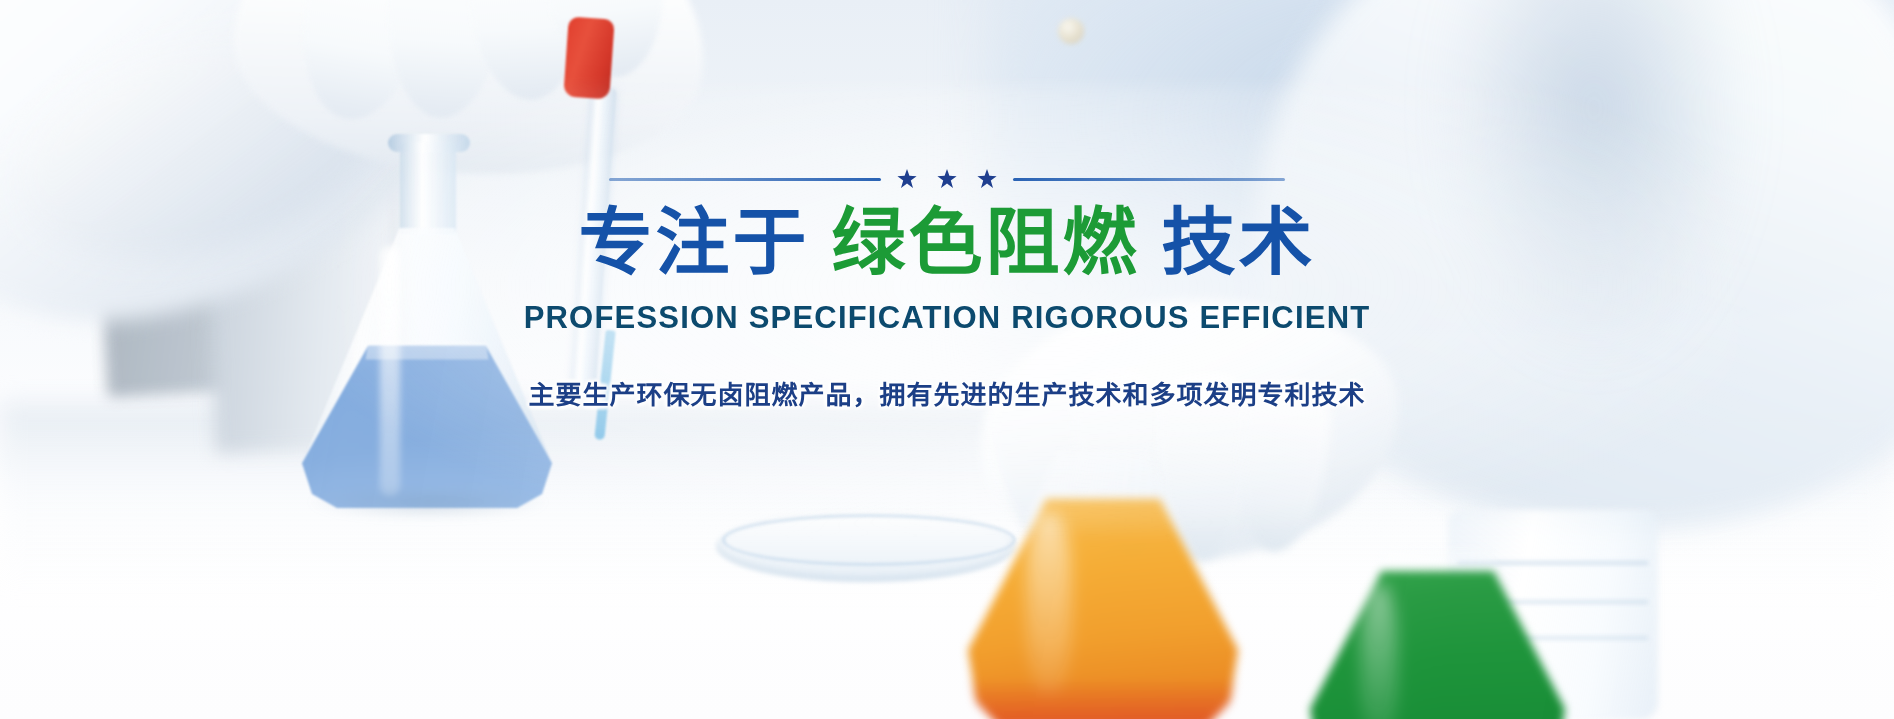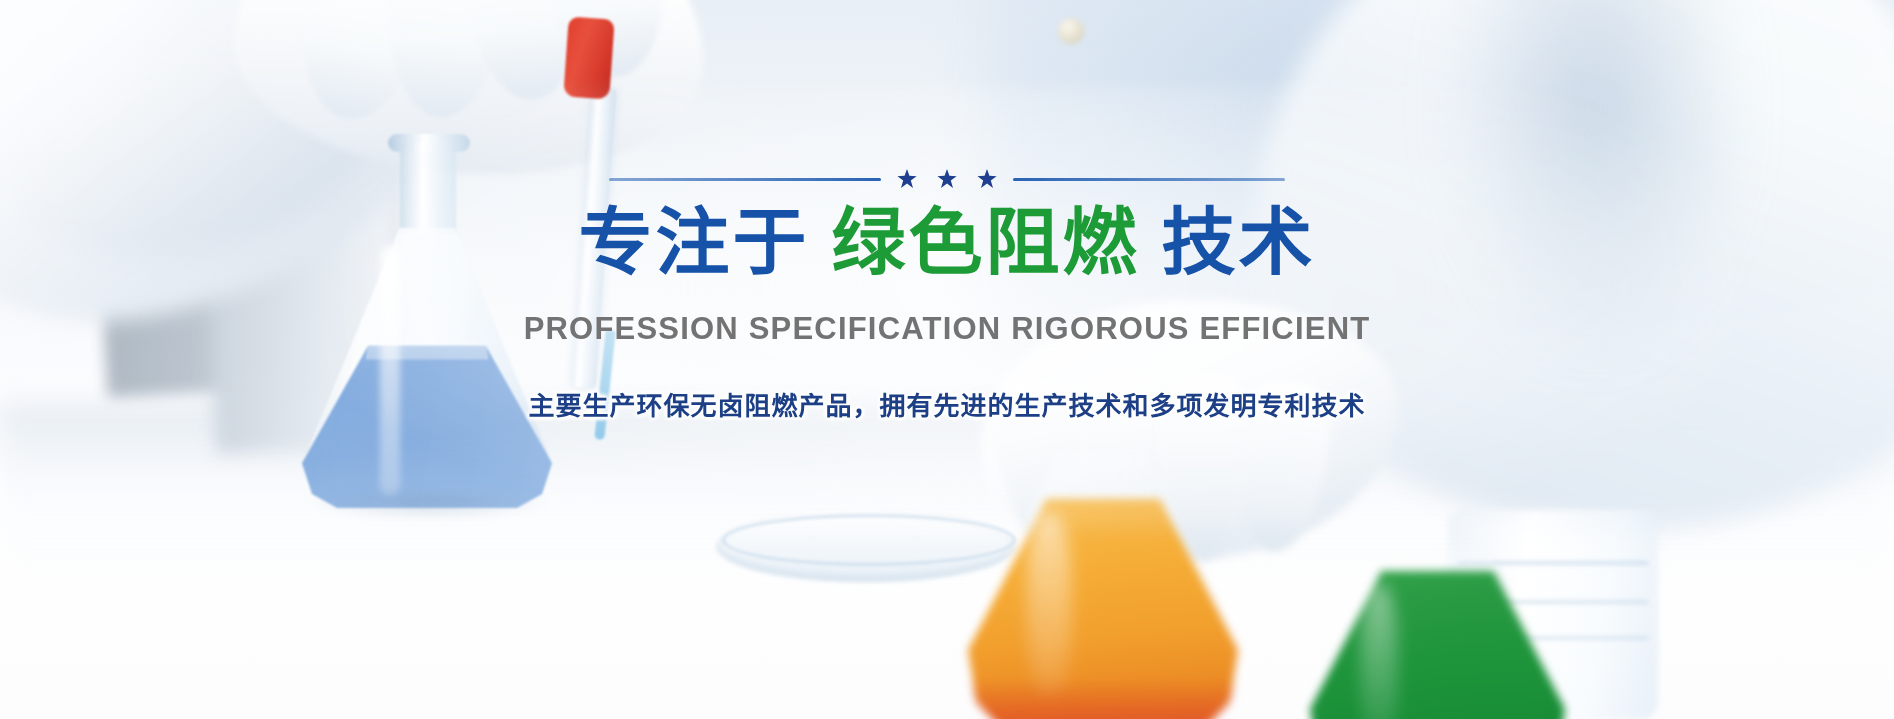--- a/index.html
+++ b/index.html
@@ -508,25 +508,25 @@
     letter-spacing: 3px;
     line-height: 1.06;
     white-space: nowrap;
   }
   .headline .seg-blue  { color: #1552a8; }
   .headline .seg-green { color: #1c9b36; }
   .headline .gap { display: inline-block; width: 22px; }
 
   
   .subtitle-en {
-    margin-top: 29px;
+    margin-top: 18px;
     font-size: 31px;
     font-weight: bold;
     letter-spacing: 1.2px;
-    color: #737373;
+    color: #0c4a6e;
     white-space: nowrap;
   }
 
   
   .tagline-cn {
     margin-top: 38px;
     font-size: 26px;
     font-weight: bold;
     letter-spacing: 1px;
     color: #1c3f86;

